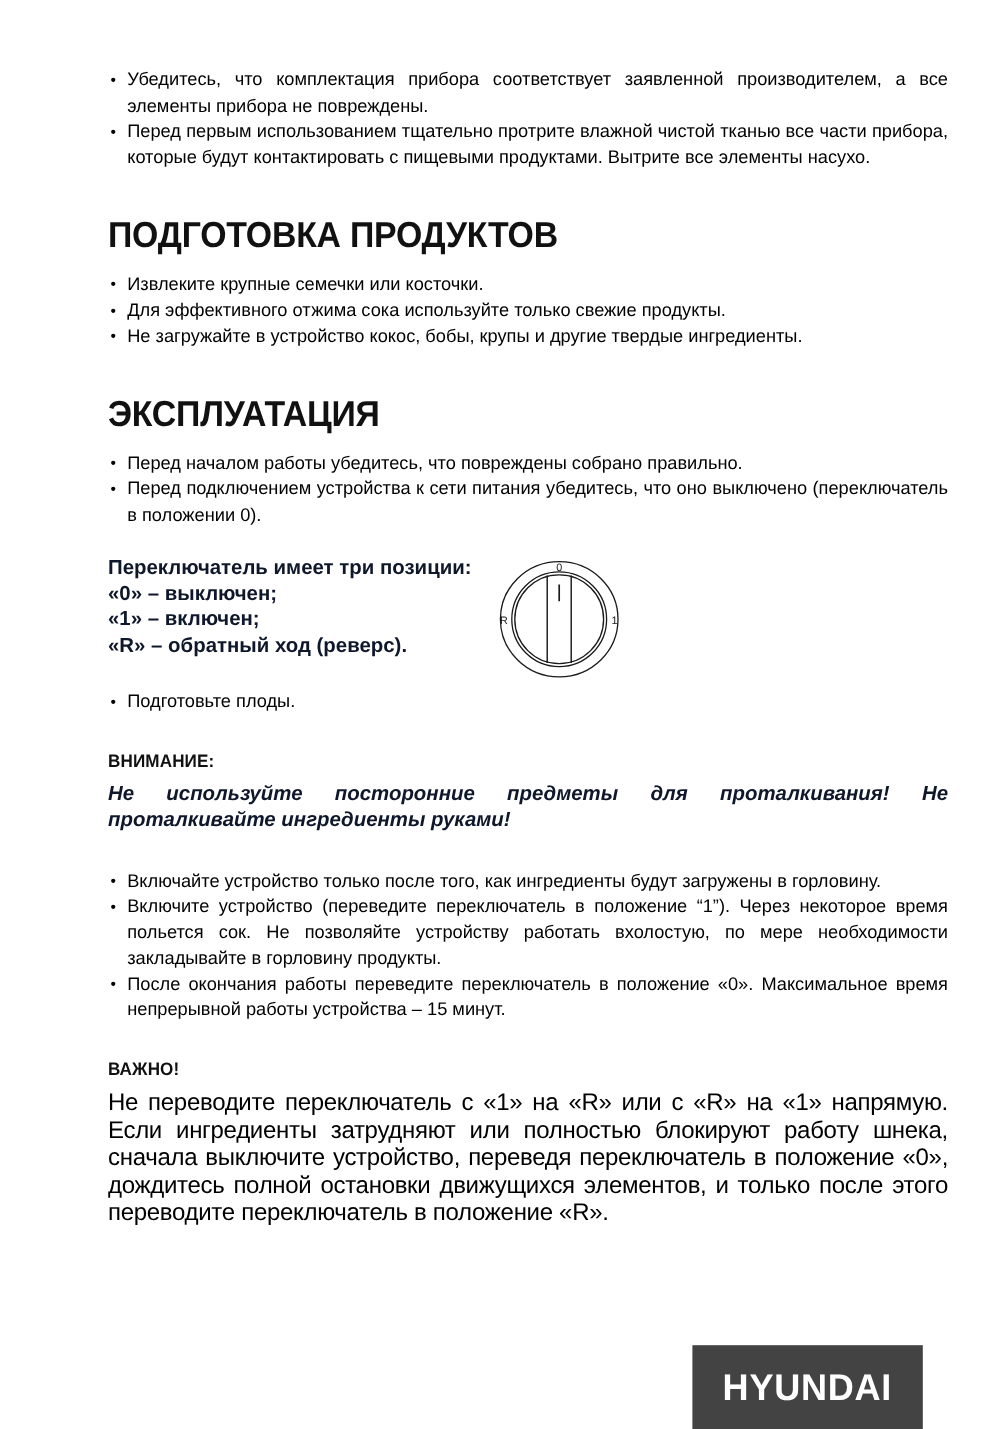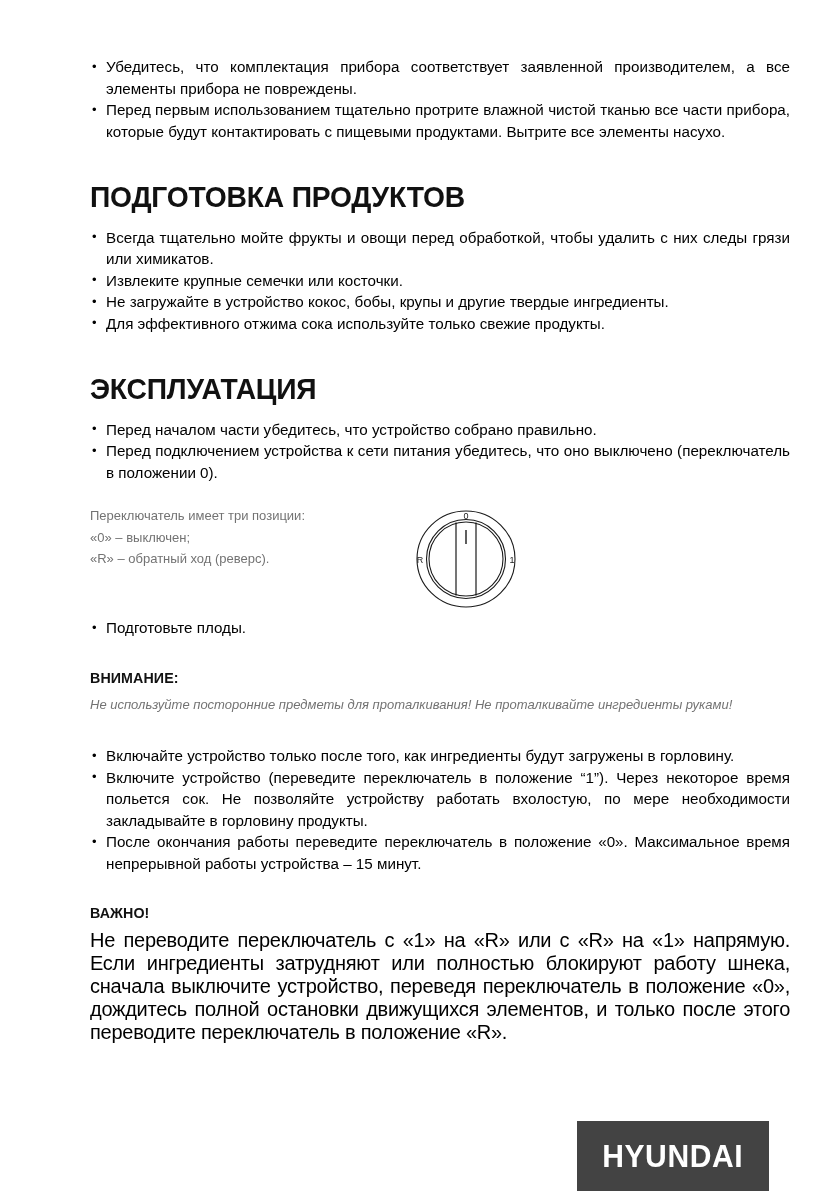--- a/index.html
+++ b/index.html
@@ -55,24 +55,25 @@
     letter-spacing: 0.1px;
     color: #111;
     transform: scaleX(0.95);
     transform-origin: left center;
     margin: 0;
     white-space: nowrap;
   }
 
   
   .body-text {
-    font-size: 13px;
+    font-size: 17px;
     line-height: 21.5px;
-    color: #737373;
-    margin: 0;
+    color: #0f172a;
+    margin: 0;
+    font-weight: bold;
   }
   .justify { text-align: justify; text-align-last: left; }
   .italic  { font-style: italic; }
 
   .tight {
     font-size: 20px;
     line-height: 23px;
     letter-spacing: -0.25px;
     text-align: justify;
     text-align-last: left;
@@ -158,43 +159,43 @@
       <li class="j">Перед первым использованием тщательно протрите влажной чистой тканью все части прибора, которые будут контактировать с пищевыми продуктами. Вытрите все элементы насухо.</li>
     </ul>
 
     <div class="gap-xl"></div>
 
     <h2 class="section-heading">ПОДГОТОВКА ПРОДУКТОВ</h2>
 
     <div class="gap-s"></div>
 
     <ul class="bullets">
-      <li class="j">Всегда тщательно мойте фрукты и овощи перед обработкой, чтобы удалить с них следы грязи или химикатов.</li>
       <li>Извлеките крупные семечки или косточки.</li>
+      <li>Для эффективного отжима сока используйте только свежие продукты.</li>
       <li>Не загружайте в устройство кокос, бобы, крупы и другие твердые ингредиенты.</li>
-      <li>Для эффективного отжима сока используйте только свежие продукты.</li>
     </ul>
 
     <div class="gap-xl"></div>
 
     <h2 class="section-heading">ЭКСПЛУАТАЦИЯ</h2>
 
     <div class="gap-s"></div>
 
     <ul class="bullets">
-      <li>Перед началом части убедитесь, что устройство собрано правильно.</li>
+      <li>Перед началом работы убедитесь, что повреждены собрано правильно.</li>
       <li class="j">Перед подключением устройства к сети питания убедитесь, что оно выключено (переключатель в положении 0).</li>
     </ul>
 
     <div class="gap-m"></div>
 
     <div class="switch-row">
       <div class="switch-text">
         <p class="body-text">Переключатель имеет три позиции:</p>
         <p class="body-text">«0» – выключен;</p>
+        <p class="body-text">«1» – включен;</p>
         <p class="body-text">«R» – обратный ход (реверс).</p>
       </div>
 
       <div class="switch-figure">
         <svg width="108" height="102" viewBox="0 0 108 102">
 
           <ellipse cx="54" cy="51" rx="49" ry="48" fill="#ffffff" stroke="#1a1a1a" stroke-width="1.1"></ellipse>
 
           <circle cx="54" cy="51" r="39.5" fill="#ffffff" stroke="#1a1a1a" stroke-width="1.1"></circle>
           <circle cx="54" cy="51" r="37" fill="#ffffff" stroke="#1a1a1a" stroke-width="1.1"></circle>

